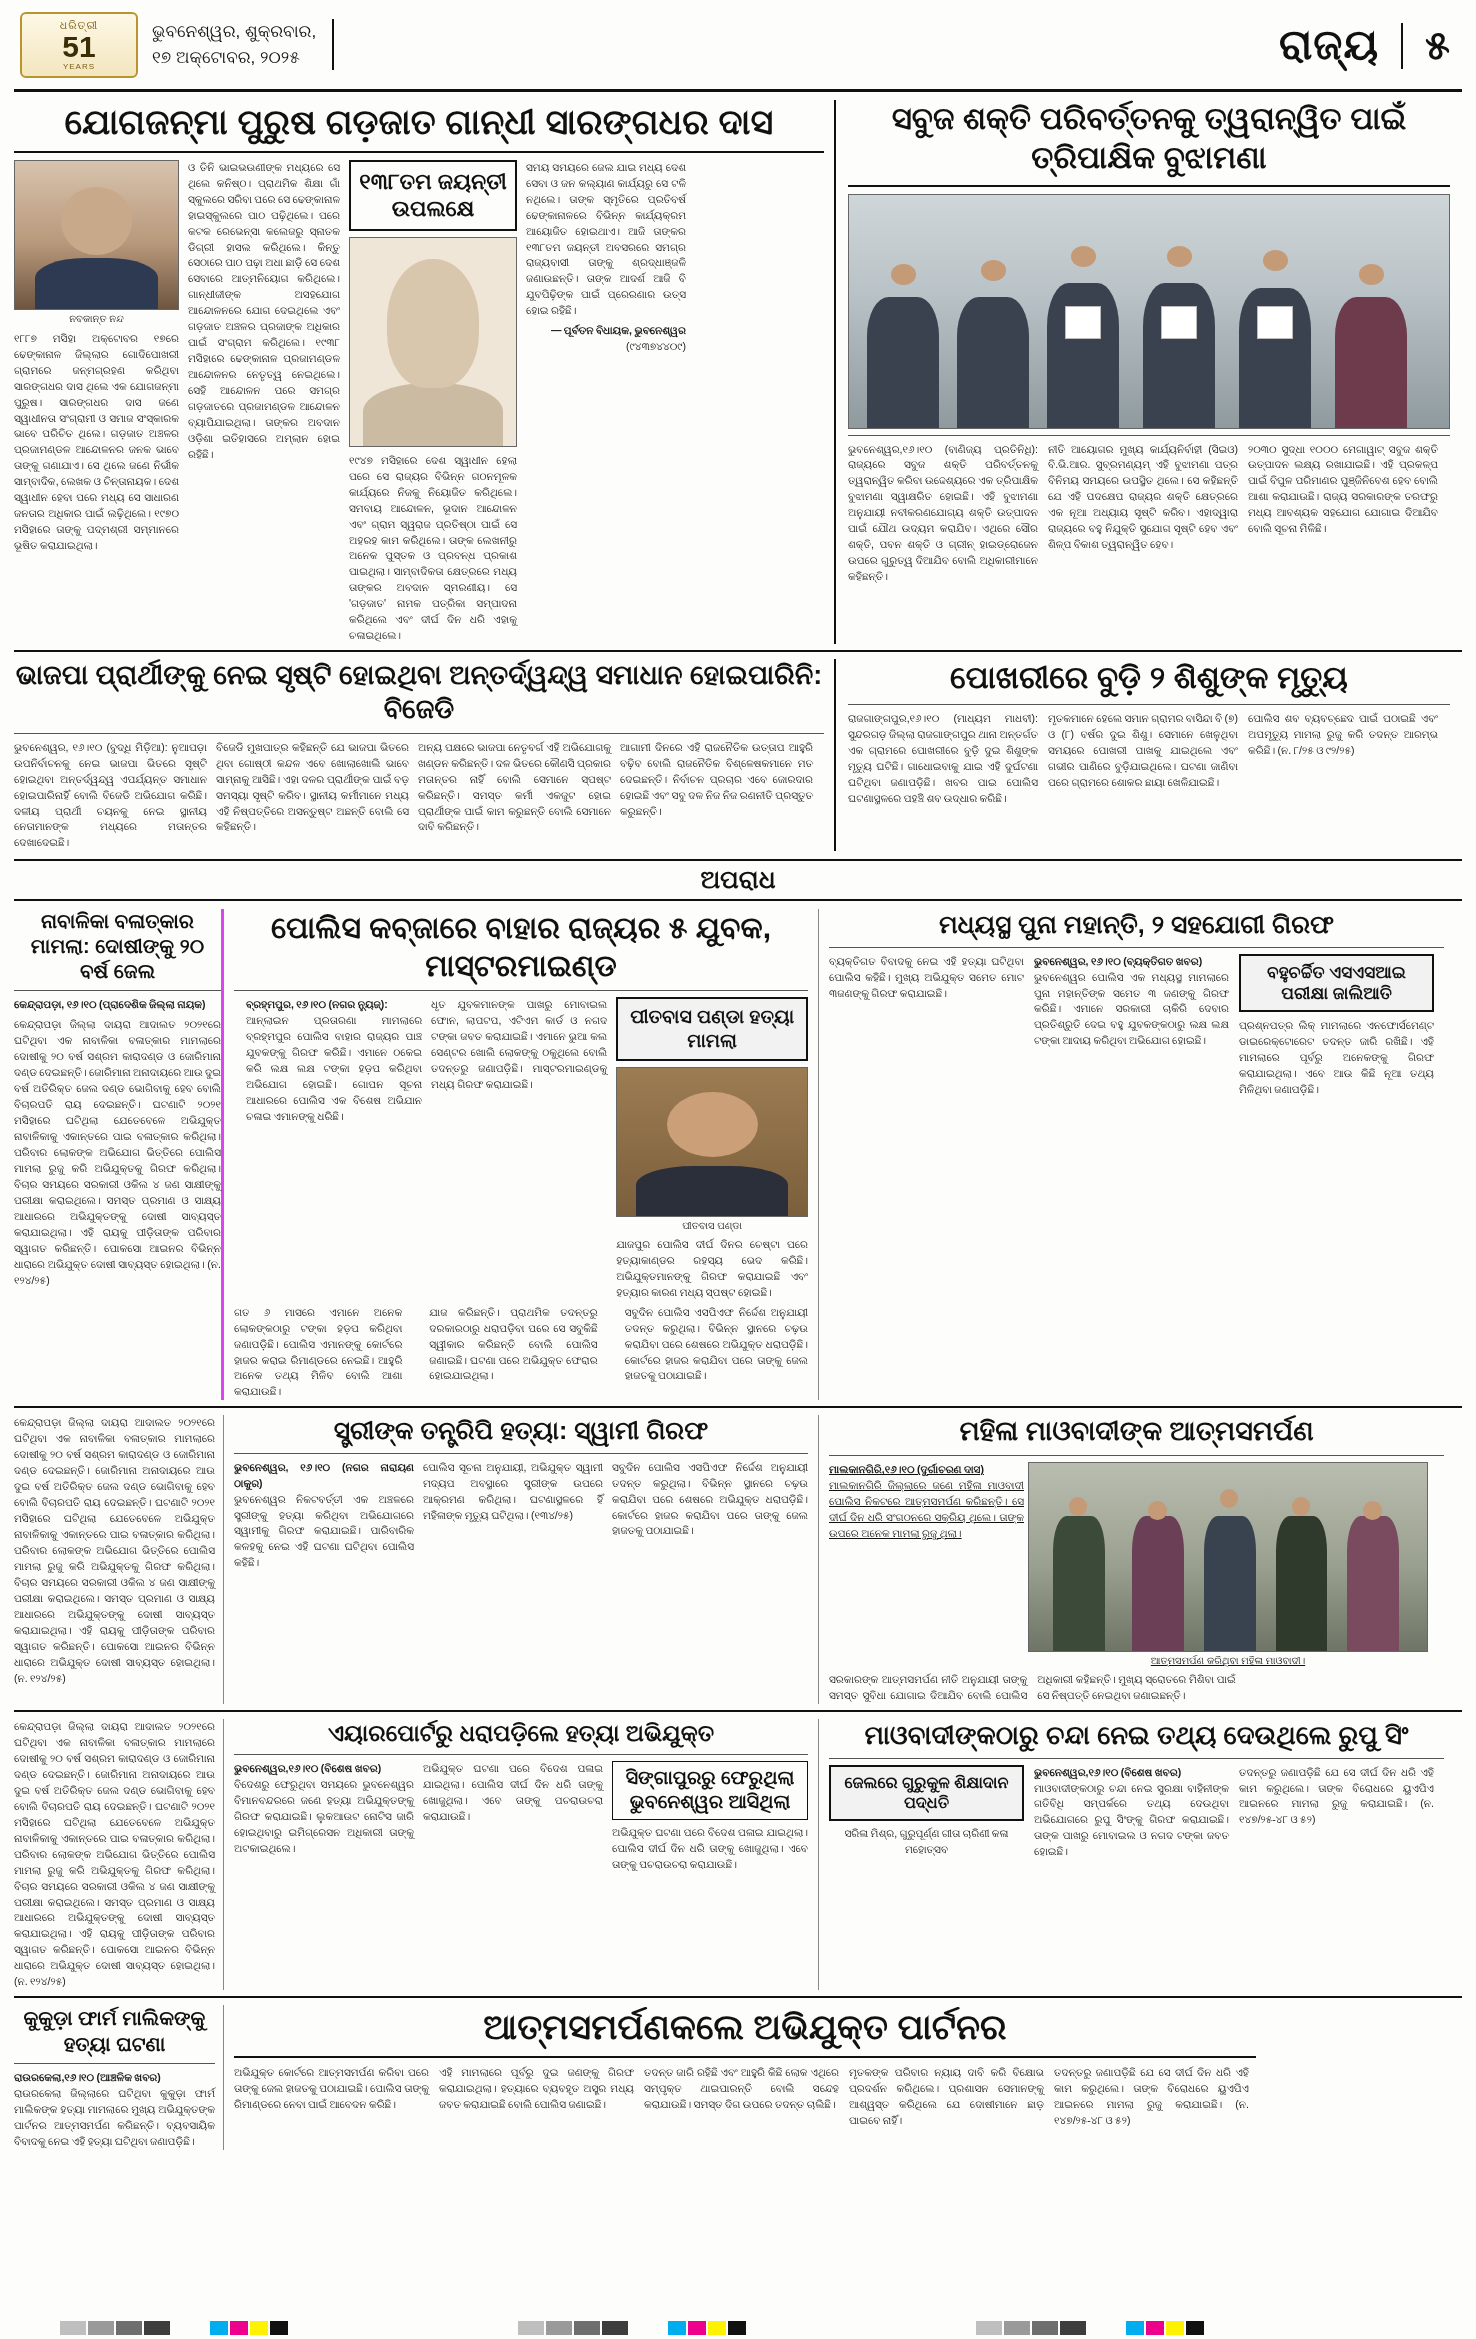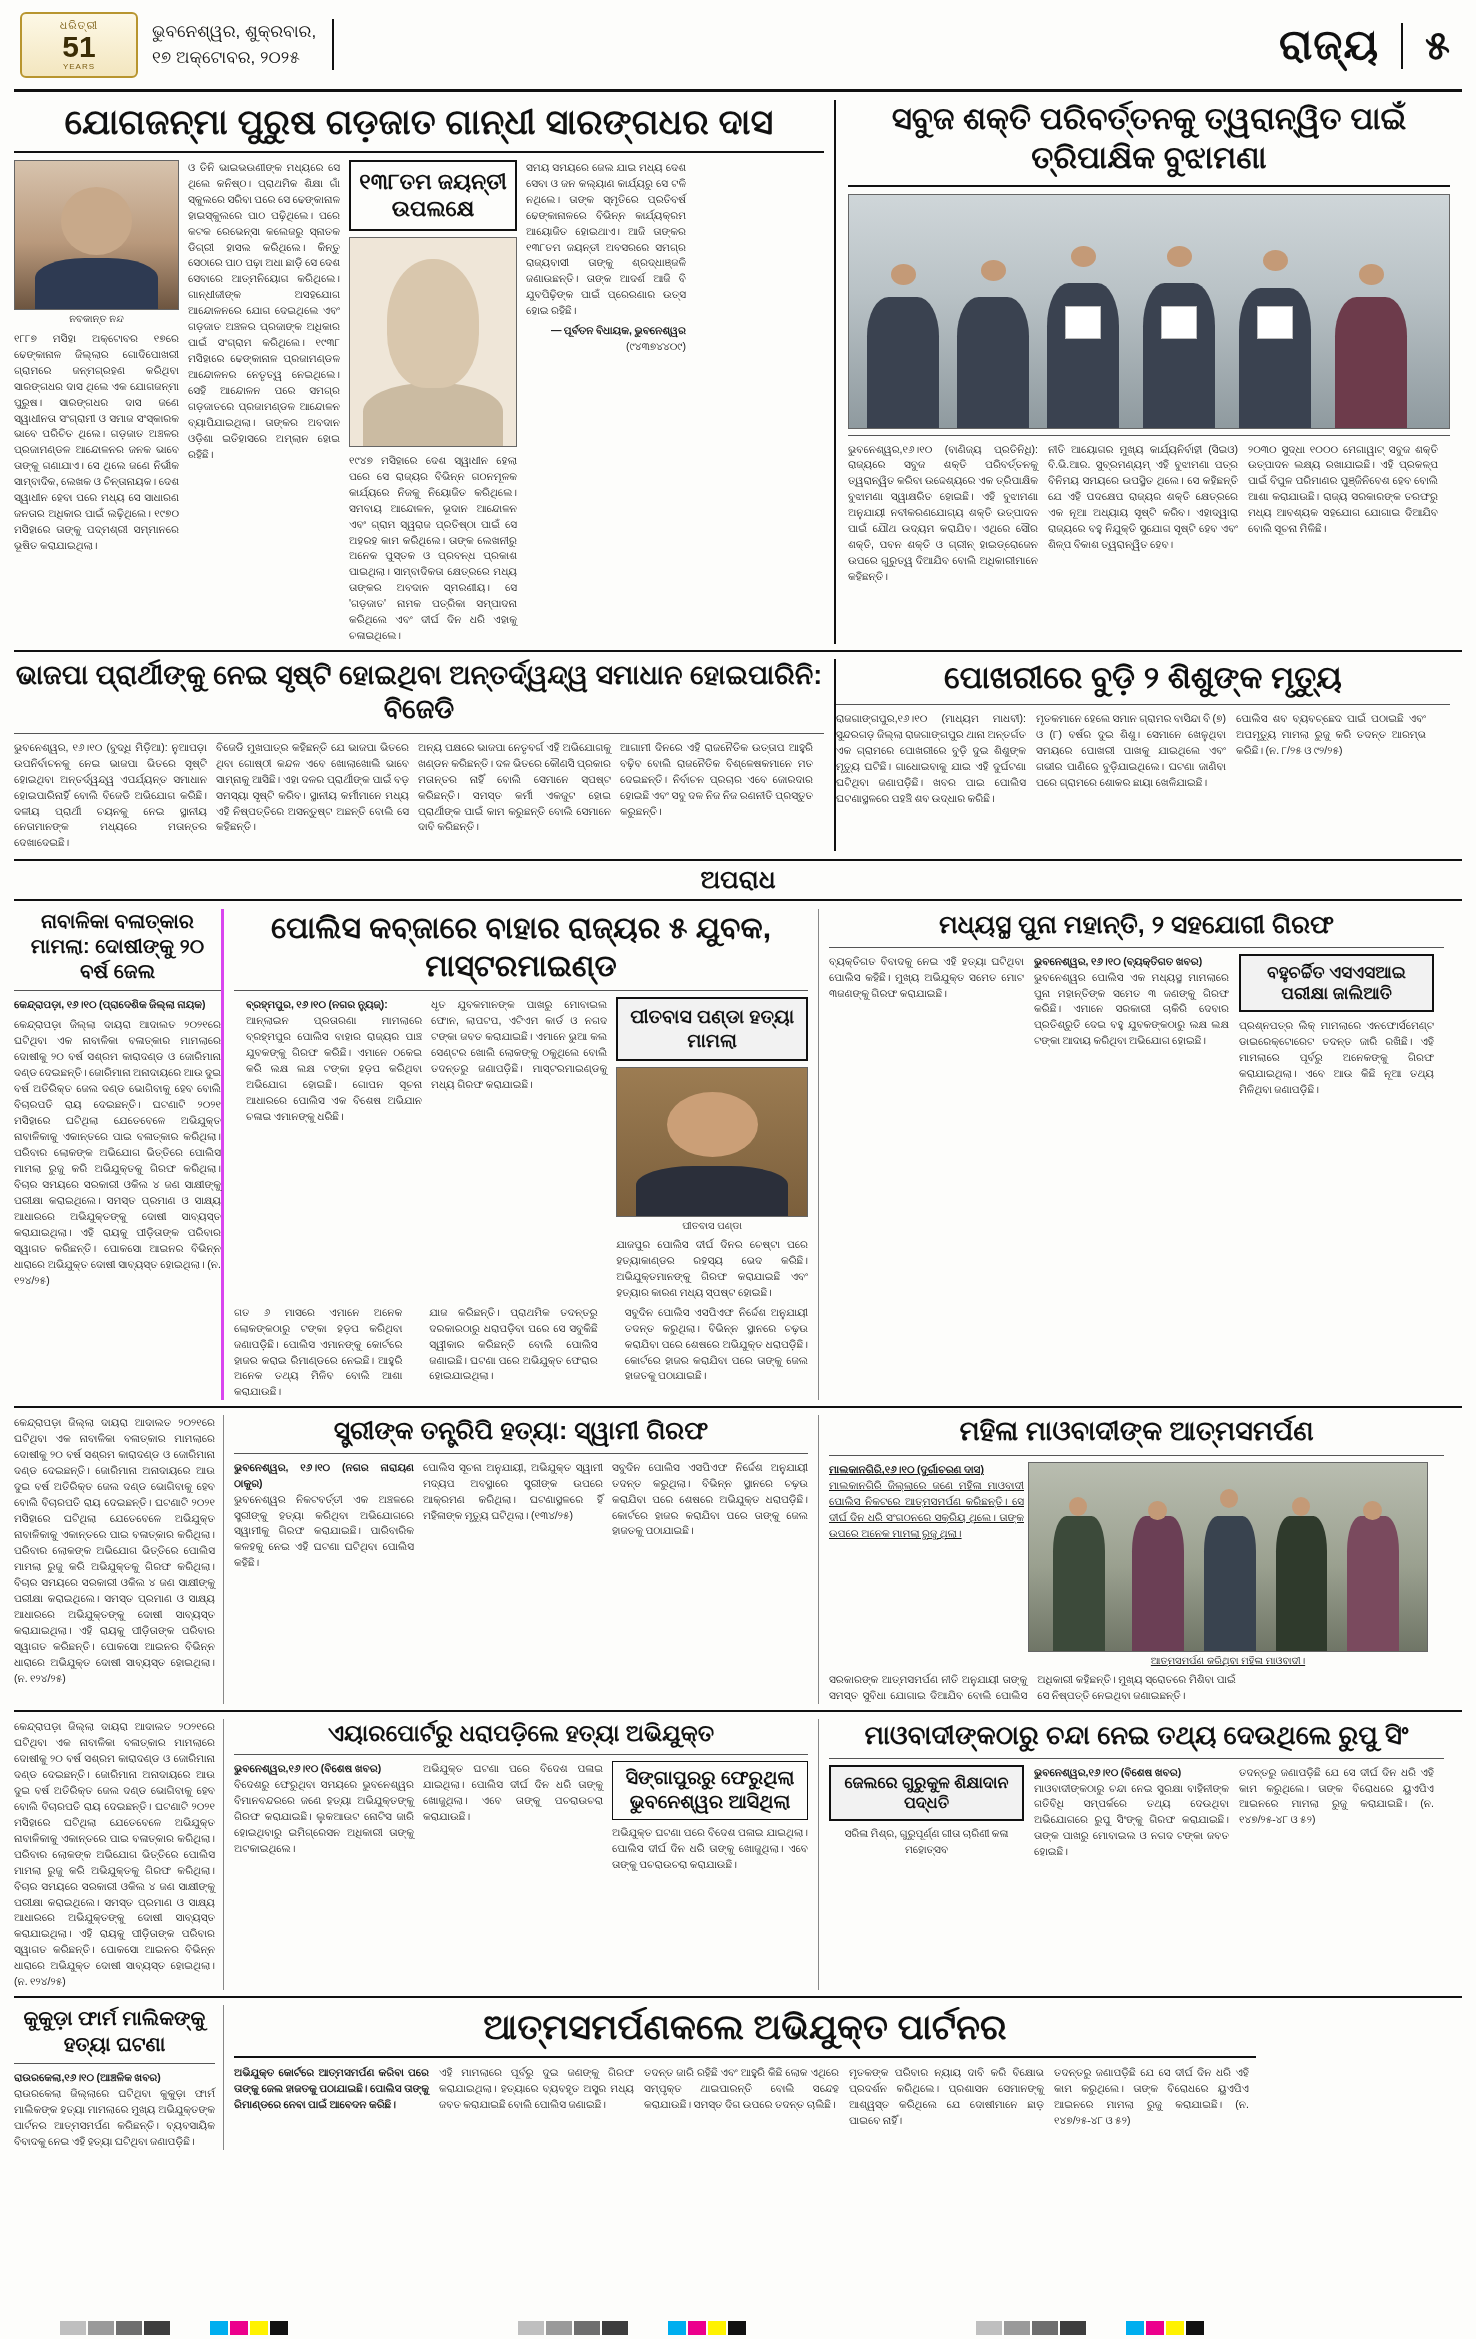--- a/index.html
+++ b/index.html
@@ -176,21 +176,21 @@
     <div style="width:822px; padding-right:10px; border-right:2px solid #111;">
       <div class="hl" style="font-size:27px;">ଭାଜପା ପ୍ରାର୍ଥୀଙ୍କୁ ନେଇ ସୃଷ୍ଟି ହୋଇଥିବା ଅନ୍ତର୍ଦ୍ୱନ୍ଦ୍ୱ ସମାଧାନ ହୋଇପାରିନି: ବିଜେଡି</div>
       <div class="rule-thin"></div>
       <div class="flexrow" style="gap:9px;">
         <div style="width:193px;" class="col-text">ଭୁବନେଶ୍ୱର, ୧୬।୧୦ (ବୁଦ୍ଧି ମିଡ଼ିଆ): ନୁଆପଡ଼ା ଉପନିର୍ବାଚନକୁ ନେଇ ଭାଜପା ଭିତରେ ସୃଷ୍ଟି ହୋଇଥିବା ଅନ୍ତର୍ଦ୍ୱନ୍ଦ୍ୱ ଏପର୍ଯ୍ୟନ୍ତ ସମାଧାନ ହୋଇପାରିନାହିଁ ବୋଲି ବିଜେଡି ଅଭିଯୋଗ କରିଛି। ଦଳୀୟ ପ୍ରାର୍ଥୀ ଚୟନକୁ ନେଇ ସ୍ଥାନୀୟ ନେତାମାନଙ୍କ ମଧ୍ୟରେ ମତାନ୍ତର ଦେଖାଦେଇଛି।</div>
         <div style="width:193px;" class="col-text">ବିଜେଡି ମୁଖପାତ୍ର କହିଛନ୍ତି ଯେ ଭାଜପା ଭିତରେ ଥିବା ଗୋଷ୍ଠୀ କନ୍ଦଳ ଏବେ ଖୋଲାଖୋଲି ଭାବେ ସାମ୍ନାକୁ ଆସିଛି। ଏହା ଦଳର ପ୍ରାର୍ଥୀଙ୍କ ପାଇଁ ବଡ଼ ସମସ୍ୟା ସୃଷ୍ଟି କରିବ। ସ୍ଥାନୀୟ କର୍ମୀମାନେ ମଧ୍ୟ ଏହି ନିଷ୍ପତ୍ତିରେ ଅସନ୍ତୁଷ୍ଟ ଅଛନ୍ତି ବୋଲି ସେ କହିଛନ୍ତି।</div>
         <div style="width:193px;" class="col-text">ଅନ୍ୟ ପକ୍ଷରେ ଭାଜପା ନେତୃବର୍ଗ ଏହି ଅଭିଯୋଗକୁ ଖଣ୍ଡନ କରିଛନ୍ତି। ଦଳ ଭିତରେ କୌଣସି ପ୍ରକାର ମତାନ୍ତର ନାହିଁ ବୋଲି ସେମାନେ ସ୍ପଷ୍ଟ କରିଛନ୍ତି। ସମସ୍ତ କର୍ମୀ ଏକଜୁଟ ହୋଇ ପ୍ରାର୍ଥୀଙ୍କ ପାଇଁ କାମ କରୁଛନ୍ତି ବୋଲି ସେମାନେ ଦାବି କରିଛନ୍ତି।</div>
         <div style="width:193px;" class="col-text">ଆଗାମୀ ଦିନରେ ଏହି ରାଜନୈତିକ ଉତ୍ତାପ ଆହୁରି ବଢ଼ିବ ବୋଲି ରାଜନୈତିକ ବିଶ୍ଳେଷକମାନେ ମତ ଦେଇଛନ୍ତି। ନିର୍ବାଚନ ପ୍ରଚାର ଏବେ ଜୋରଦାର ହୋଇଛି ଏବଂ ସବୁ ଦଳ ନିଜ ନିଜ ରଣନୀତି ପ୍ରସ୍ତୁତ କରୁଛନ୍ତି।</div>
       </div>
     </div>
-    <div style="width:614px; ">
+    <div style="width:614px; padding-left:12px;">
       <div class="hl hl-lg">ପୋଖରୀରେ ବୁଡ଼ି ୨ ଶିଶୁଙ୍କ ମୃତ୍ୟୁ</div>
       <div class="rule-thin"></div>
       <div class="flexrow" style="gap:10px;">
         <div style="width:190px;" class="col-text">ରାଜଗାଙ୍ଗପୁର,୧୬।୧୦ (ମାଧ୍ୟମ ମାଧବୀ): ସୁନ୍ଦରଗଡ଼ ଜିଲ୍ଲା ରାଜଗାଙ୍ଗପୁର ଥାନା ଅନ୍ତର୍ଗତ ଏକ ଗ୍ରାମରେ ପୋଖରୀରେ ବୁଡ଼ି ଦୁଇ ଶିଶୁଙ୍କ ମୃତ୍ୟୁ ଘଟିଛି। ଗାଧୋଇବାକୁ ଯାଇ ଏହି ଦୁର୍ଘଟଣା ଘଟିଥିବା ଜଣାପଡ଼ିଛି। ଖବର ପାଇ ପୋଲିସ ଘଟଣାସ୍ଥଳରେ ପହଞ୍ଚି ଶବ ଉଦ୍ଧାର କରିଛି।</div>
         <div style="width:190px;" class="col-text">ମୃତକମାନେ ହେଲେ ସମାନ ଗ୍ରାମର ବାସିନ୍ଦା ବି (୭) ଓ (୮) ବର୍ଷର ଦୁଇ ଶିଶୁ। ସେମାନେ ଖେଳୁଥିବା ସମୟରେ ପୋଖରୀ ପାଖକୁ ଯାଇଥିଲେ ଏବଂ ଗଭୀର ପାଣିରେ ବୁଡ଼ିଯାଇଥିଲେ। ଘଟଣା ଜାଣିବା ପରେ ଗ୍ରାମରେ ଶୋକର ଛାୟା ଖେଳିଯାଇଛି।</div>
         <div style="width:190px;" class="col-text">ପୋଲିସ ଶବ ବ୍ୟବଚ୍ଛେଦ ପାଇଁ ପଠାଇଛି ଏବଂ ଅପମୃତ୍ୟୁ ମାମଲା ରୁଜୁ କରି ତଦନ୍ତ ଆରମ୍ଭ କରିଛି। (ନ. ୮/୨୫ ଓ ୯୨/୨୫)</div>
       </div>
     </div>
   </div>
 
@@ -344,21 +344,21 @@
       <div class="kicker" style="font-size:20px;text-align:center;">କୁକୁଡ଼ା ଫାର୍ମ ମାଲିକଙ୍କୁ ହତ୍ୟା ଘଟଣା</div>
       <div class="rule-thin"></div>
       <div class="col-text" style="font-weight:bold;">ରାଉରକେଲା,୧୬।୧୦ (ଆଞ୍ଚଳିକ ଖବର)</div>
       <div class="col-text">ରାଉରକେଲା ଜିଲ୍ଲାରେ ଘଟିଥିବା କୁକୁଡ଼ା ଫାର୍ମ ମାଲିକଙ୍କ ହତ୍ୟା ମାମଲାରେ ମୁଖ୍ୟ ଅଭିଯୁକ୍ତଙ୍କ ପାର୍ଟନର ଆତ୍ମସମର୍ପଣ କରିଛନ୍ତି। ବ୍ୟବସାୟିକ ବିବାଦକୁ ନେଇ ଏହି ହତ୍ୟା ଘଟିଥିବା ଜଣାପଡ଼ିଛି।</div>
     </div>
 
     <div style="width:1032px; padding-left:10px;">
       <div class="hl hl-xl">ଆତ୍ମସମର୍ପଣକଲେ ଅଭିଯୁକ୍ତ ପାର୍ଟନର</div>
       <div class="rule"></div>
       <div class="flexrow" style="gap:10px;">
-        <div style="width:195px;font-weight:bold;" class="col-text">ଅଭିଯୁକ୍ତ କୋର୍ଟରେ ଆତ୍ମସମର୍ପଣ କରିବା ପରେ ତାଙ୍କୁ ଜେଲ ହାଜତକୁ ପଠାଯାଇଛି। ପୋଲିସ ତାଙ୍କୁ ରିମାଣ୍ଡରେ ନେବା ପାଇଁ ଆବେଦନ କରିଛି।</div>
+        <div style="width:195px;" class="col-text">ଅଭିଯୁକ୍ତ କୋର୍ଟରେ ଆତ୍ମସମର୍ପଣ କରିବା ପରେ ତାଙ୍କୁ ଜେଲ ହାଜତକୁ ପଠାଯାଇଛି। ପୋଲିସ ତାଙ୍କୁ ରିମାଣ୍ଡରେ ନେବା ପାଇଁ ଆବେଦନ କରିଛି।</div>
         <div style="width:195px;" class="col-text">ଏହି ମାମଲାରେ ପୂର୍ବରୁ ଦୁଇ ଜଣଙ୍କୁ ଗିରଫ କରାଯାଇଥିଲା। ହତ୍ୟାରେ ବ୍ୟବହୃତ ଅସ୍ତ୍ର ମଧ୍ୟ ଜବତ କରାଯାଇଛି ବୋଲି ପୋଲିସ ଜଣାଇଛି।</div>
         <div style="width:195px;" class="col-text">ତଦନ୍ତ ଜାରି ରହିଛି ଏବଂ ଆହୁରି କିଛି ଲୋକ ଏଥିରେ ସମ୍ପୃକ୍ତ ଥାଇପାରନ୍ତି ବୋଲି ସନ୍ଦେହ କରାଯାଉଛି। ସମସ୍ତ ଦିଗ ଉପରେ ତଦନ୍ତ ଚାଲିଛି।</div>
         <div style="width:195px;" class="col-text">ମୃତକଙ୍କ ପରିବାର ନ୍ୟାୟ ଦାବି କରି ବିକ୍ଷୋଭ ପ୍ରଦର୍ଶନ କରିଥିଲେ। ପ୍ରଶାସନ ସେମାନଙ୍କୁ ଆଶ୍ୱସ୍ତ କରିଥିଲେ ଯେ ଦୋଷୀମାନେ ଛାଡ଼ ପାଇବେ ନାହିଁ।</div>
         <div style="width:195px;" class="col-text">ତଦନ୍ତରୁ ଜଣାପଡ଼ିଛି ଯେ ସେ ଦୀର୍ଘ ଦିନ ଧରି ଏହି କାମ କରୁଥିଲେ। ତାଙ୍କ ବିରୋଧରେ ୟୁଏପିଏ ଆଇନରେ ମାମଲା ରୁଜୁ କରାଯାଇଛି। (ନ. ୧୪୭/୨୫-୪୮ ଓ ୫୨)</div>
       </div>
     </div>
   </div>
 
   <div class="colorbar">
     <div style="width:60px;"></div>

